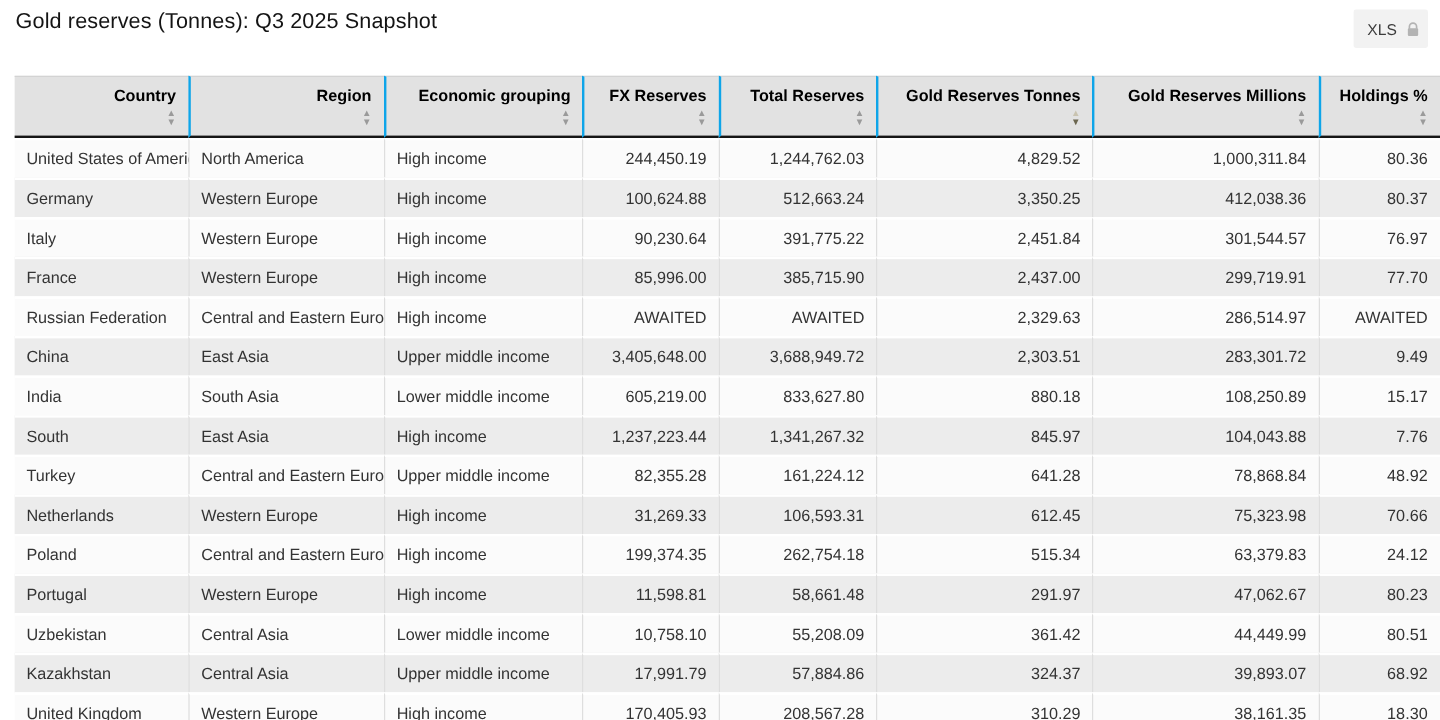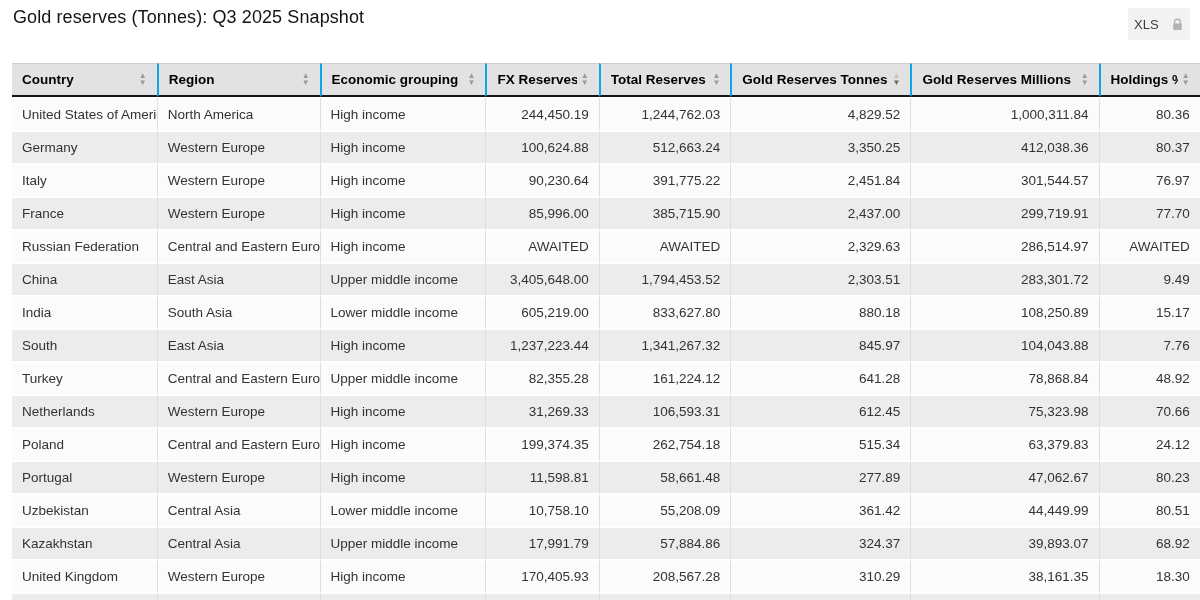--- a/index.html
+++ b/index.html
@@ -8,38 +8,38 @@
     background:#ffffff;
     font-family:"Liberation Sans", sans-serif;
   }
   .page-title{
     position:absolute;left:13px;top:7px;
     font-size:18px;font-weight:normal;color:#141414;letter-spacing:.1px;
   }
   .xls-btn{
     position:absolute;right:10px;top:8px;width:62px;height:32px;
     background:#f2f2f2;border:none;border-radius:2px;cursor:pointer;
-    display:flex;align-items:center;justify-content:space-between;gap:7px;
+    display:flex;align-items:center;justify-content:flex-end;gap:7px;
     font-family:inherit;font-size:13px;color:#3c3c3c;
   }
   .table-wrap{
     position:absolute;left:12px;top:63px;width:1188px;height:537px;overflow:hidden;
   }
   table{border-collapse:separate;border-spacing:0;table-layout:fixed;width:1208px;}
   th,td{
     box-sizing:border-box;font-size:13.5px;padding:8px 10px;line-height:15px;
     white-space:nowrap;overflow:hidden;
   }
   th{
     background:#e2e2e2;color:#000;font-weight:bold;text-align:left;
     border-top:1px solid #cfcfcf;border-bottom:2px solid #161616;
     border-left:2px solid #0ea5e9;cursor:pointer;
   }
   th:first-child{border-left:none;}
-  th .hwrap{display:flex;align-items:flex-start;justify-content:space-between;gap:4px;}
+  th .hwrap{display:flex;align-items:flex-end;justify-content:space-between;gap:4px;flex-direction:column;}
   th .hlabel{overflow:hidden;}
   .arrows{display:flex;flex-direction:column;align-items:center;flex:0 0 auto;}
   .arrows span{font-size:8px;line-height:7px;height:7px;color:#9a9a9a;}
   .arrows span.active{color:#6c6750;}
   .arrows span.active-dim{color:#c9c3b0;}
   td{
     color:#333333;border-top:2px solid #ffffff;border-left:1px solid #dedede;
   }
   td:first-child{border-left:none;}
   tr.odd td{background:#fbfbfb;}
@@ -206,21 +206,21 @@
           <td class="num">2,329.63</td>
           <td class="num">286,514.97</td>
           <td class="num">AWAITED</td>
           <td class="partial"></td>
         </tr>
         <tr class="even">
           <td class="">China</td>
           <td class="">East Asia</td>
           <td class="">Upper middle income</td>
           <td class="num">3,405,648.00</td>
-          <td class="num">1,794,453.52</td>
+          <td class="num">3,688,949.72</td>
           <td class="num">2,303.51</td>
           <td class="num">283,301.72</td>
           <td class="num">9.49</td>
           <td class="partial"></td>
         </tr>
         <tr class="odd">
           <td class="">India</td>
           <td class="">South Asia</td>
           <td class="">Lower middle income</td>
           <td class="num">605,219.00</td>
@@ -273,21 +273,21 @@
           <td class="num">63,379.83</td>
           <td class="num">24.12</td>
           <td class="partial"></td>
         </tr>
         <tr class="even">
           <td class="">Portugal</td>
           <td class="">Western Europe</td>
           <td class="">High income</td>
           <td class="num">11,598.81</td>
           <td class="num">58,661.48</td>
-          <td class="num">277.89</td>
+          <td class="num">291.97</td>
           <td class="num">47,062.67</td>
           <td class="num">80.23</td>
           <td class="partial"></td>
         </tr>
         <tr class="odd">
           <td class="">Uzbekistan</td>
           <td class="">Central Asia</td>
           <td class="">Lower middle income</td>
           <td class="num">10,758.10</td>
           <td class="num">55,208.09</td>

